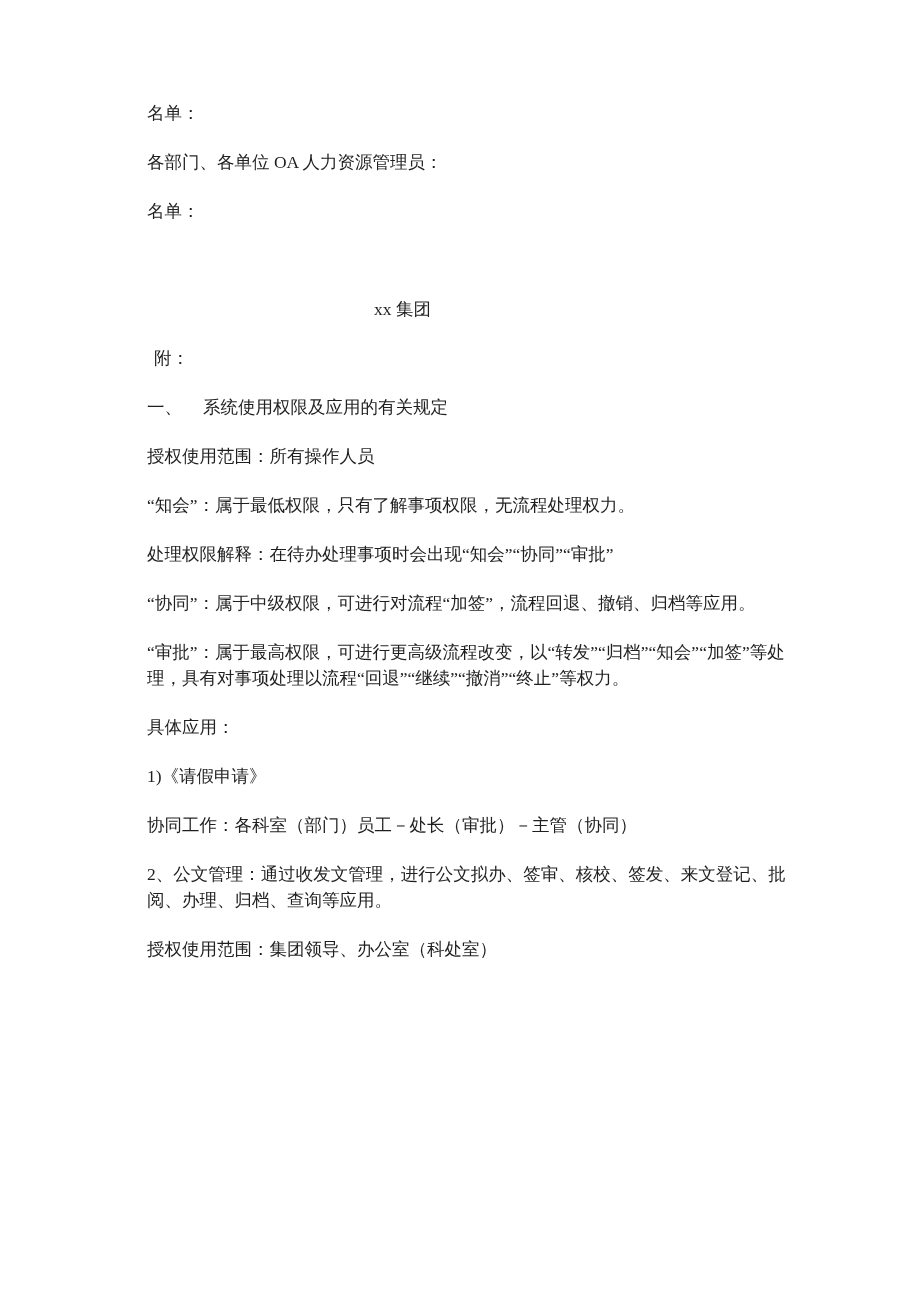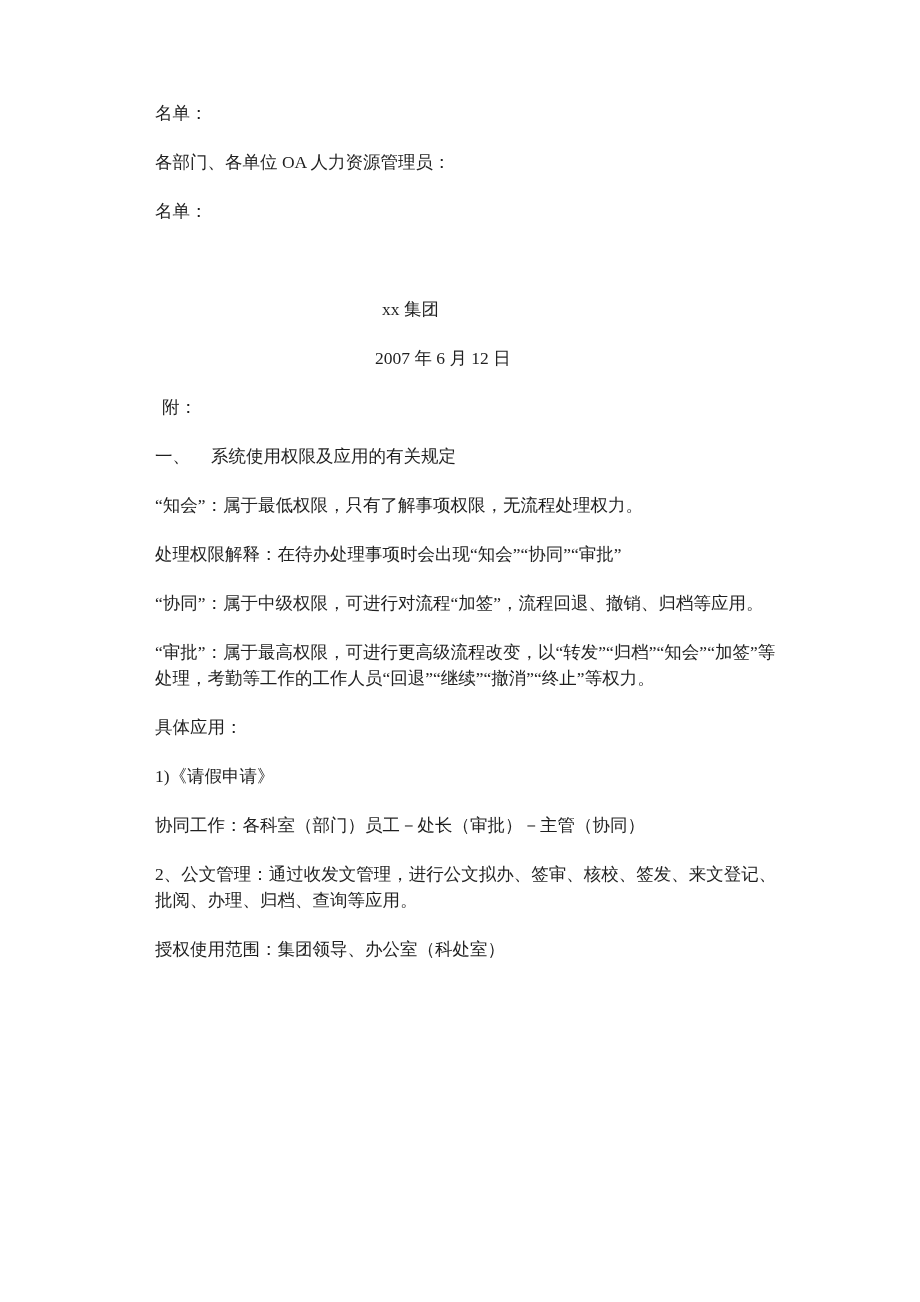--- a/index.html
+++ b/index.html
@@ -16,21 +16,21 @@
     font-family: "Liberation Serif", "DejaVu Serif", serif;
     color: #1f1f1f;
   }
   .doc-body {
     position: absolute;
     left: 139px;
     top: 100px;
     width: 652px;
   }
   .para {
-    margin: 0 0 23px 16px;
+    margin: 0 0 23px 8px;
     font-size: 17.5px;
     line-height: 26px;
     text-align: left;
     white-space: normal;
   }
   .p-title  { padding-left: 227px; }
   .p-date   { padding-left: 220px; }
   .p-attach { padding-left: 7px; }
   .p-blank  { min-height: 26px; }
   .tab-gap {
@@ -41,26 +41,26 @@
 </head>
 <body>
 
 <div class="page">
   <div class="doc-body">
       <p class="para p-body">名单：</p>
       <p class="para p-body">各部门、各单位 OA 人力资源管理员：</p>
       <p class="para p-body">名单：</p>
       <p class="para p-blank">&nbsp;</p>
       <p class="para p-title">xx 集团</p>
-      <p class="para p-date">2007 年 6 月 12 日</p>
       <p class="para p-attach">附：</p>
       <p class="para p-heading"><span>一、</span><span class="tab-gap"></span><span>系统使用权限及应用的有关规定</span></p>
+      <p class="para p-body">授权使用范围：所有操作人员</p>
       <p class="para p-body">“知会”：属于最低权限，只有了解事项权限，无流程处理权力。</p>
       <p class="para p-body">处理权限解释：在待办处理事项时会出现“知会”“协同”“审批”</p>
       <p class="para p-body">“协同”：属于中级权限，可进行对流程“加签”，流程回退、撤销、归档等应用。</p>
-      <p class="para p-body">“审批”：属于最高权限，可进行更高级流程改变，以“转发”“归档”“知会”“加签”等处理，考勤等工作的工作人员“回退”“继续”“撤消”“终止”等权力。</p>
+      <p class="para p-body">“审批”：属于最高权限，可进行更高级流程改变，以“转发”“归档”“知会”“加签”等处理，具有对事项处理以流程“回退”“继续”“撤消”“终止”等权力。</p>
       <p class="para p-body">具体应用：</p>
       <p class="para p-body">1)《请假申请》</p>
       <p class="para p-body">协同工作：各科室（部门）员工－处长（审批）－主管（协同）</p>
       <p class="para p-body">2、公文管理：通过收发文管理，进行公文拟办、签审、核校、签发、来文登记、批阅、办理、归档、查询等应用。</p>
       <p class="para p-body">授权使用范围：集团领导、办公室（科处室）</p>
     </div>
 </div>
 
 </body></html>

